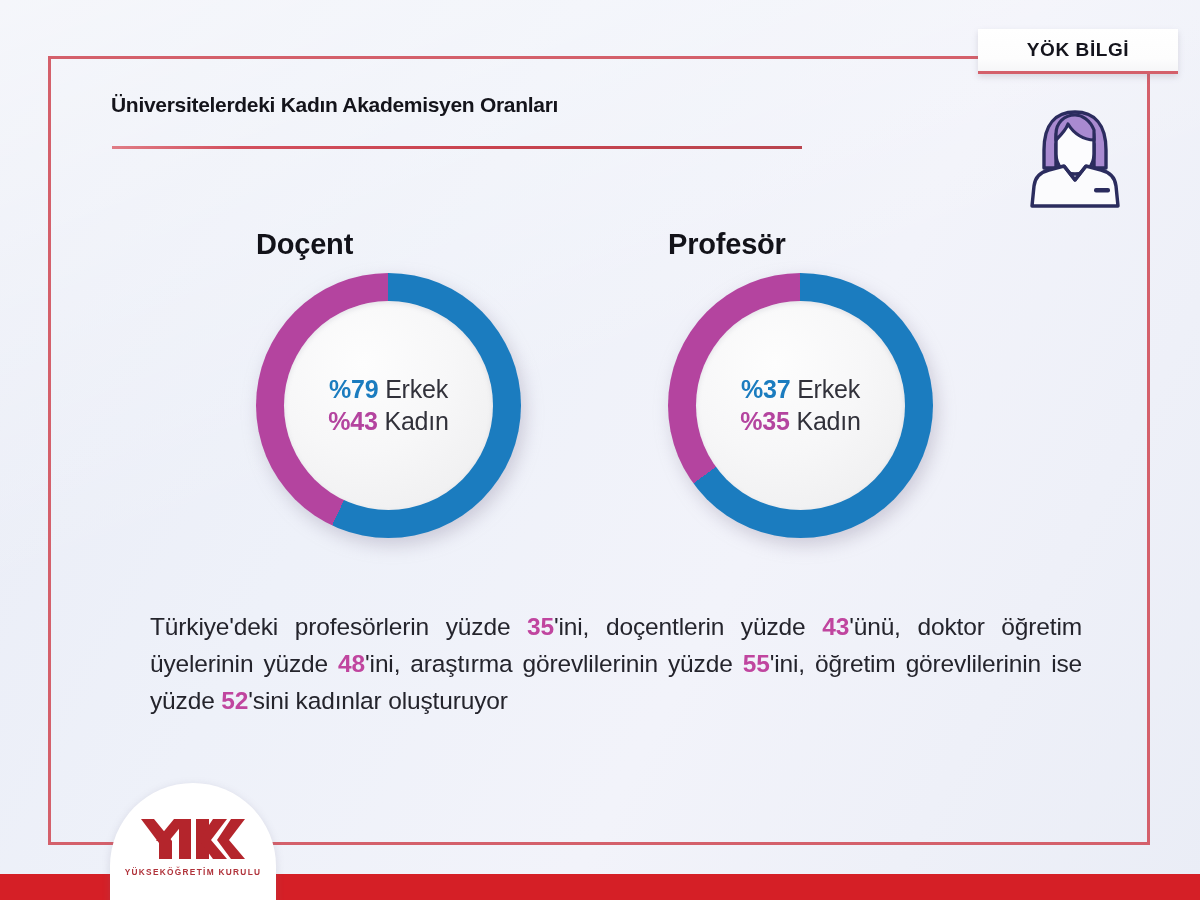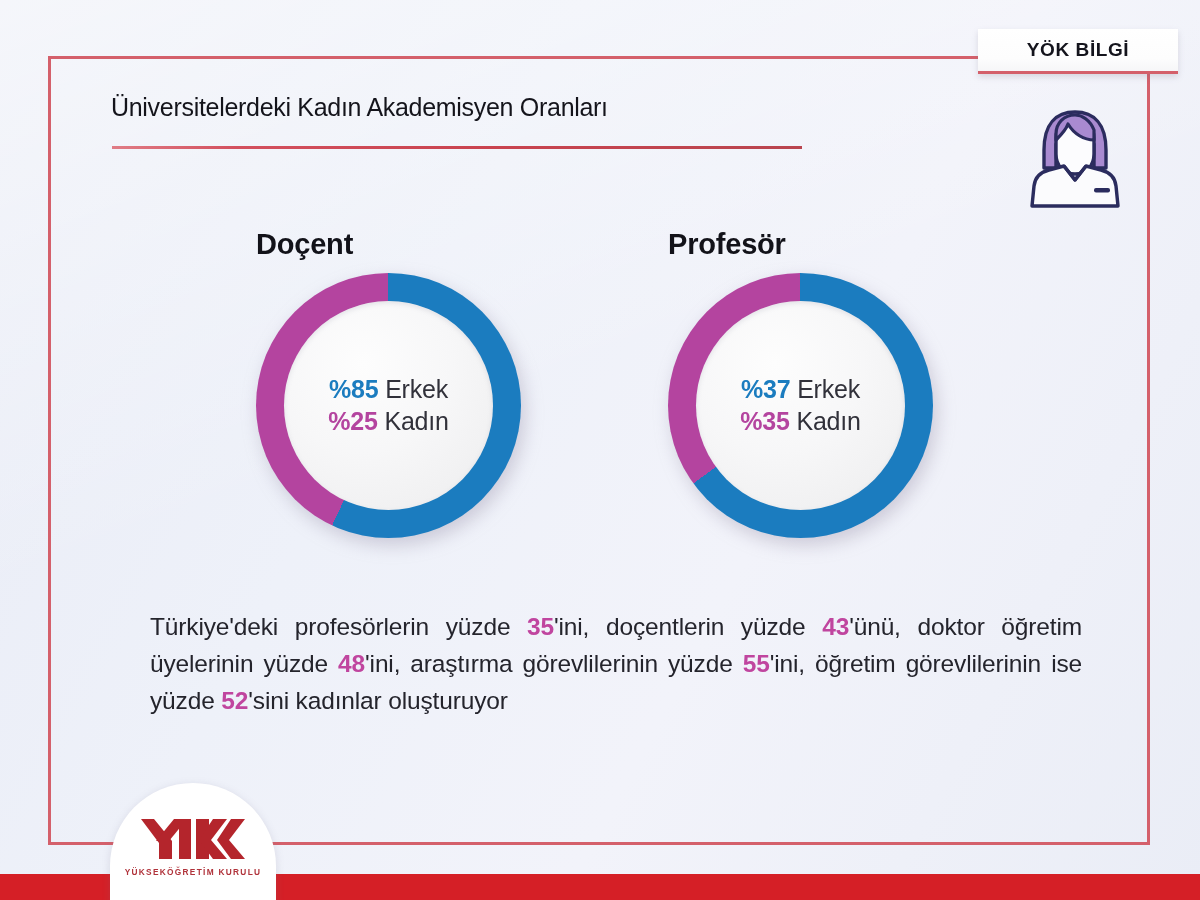--- a/index.html
+++ b/index.html
@@ -75,22 +75,22 @@
     font-weight: bold;
     letter-spacing: 0.6px;
     color: #14141c;
   }
 
   
   .heading {
     position: absolute;
     left: 111px;
     top: 93px;
-    font-size: 25px;
-    font-weight: normal;
+    font-size: 21px;
+    font-weight: bold;
     letter-spacing: -0.3px;
     color: #14141b;
     z-index: 4;
     white-space: nowrap;
   }
   .heading-rule {
     position: absolute;
     left: 112px;
     top: 146px;
     width: 690px;
@@ -244,25 +244,25 @@
       <rect x="72" y="84" width="16" height="4.5" rx="2" fill="#2b2c5e"></rect>
     </svg>
   </div>
 
   <div class="donut-wrap" id="donut-docent">
     <div class="donut-title">Doçent</div>
     <div class="donut">
       <div class="ring" style="background: conic-gradient(from 0deg, #1b7cbf 0deg 205.2deg, #b4449f 205.2deg 360deg);"></div>
       <div class="hole">
         <div class="donut-line">
-          <span class="pct-male">%85</span>
+          <span class="pct-male">%79</span>
           <span>Erkek</span>
         </div>
         <div class="donut-line">
-          <span class="pct-female">%25</span>
+          <span class="pct-female">%43</span>
           <span>Kadın</span>
         </div>
       </div>
     </div>
   </div>
 
   <div class="donut-wrap" id="donut-profesor">
     <div class="donut-title">Profesör</div>
     <div class="donut">
       <div class="ring" style="background: conic-gradient(from 0deg, #1b7cbf 0deg 234deg, #b4449f 234deg 360deg);"></div>

